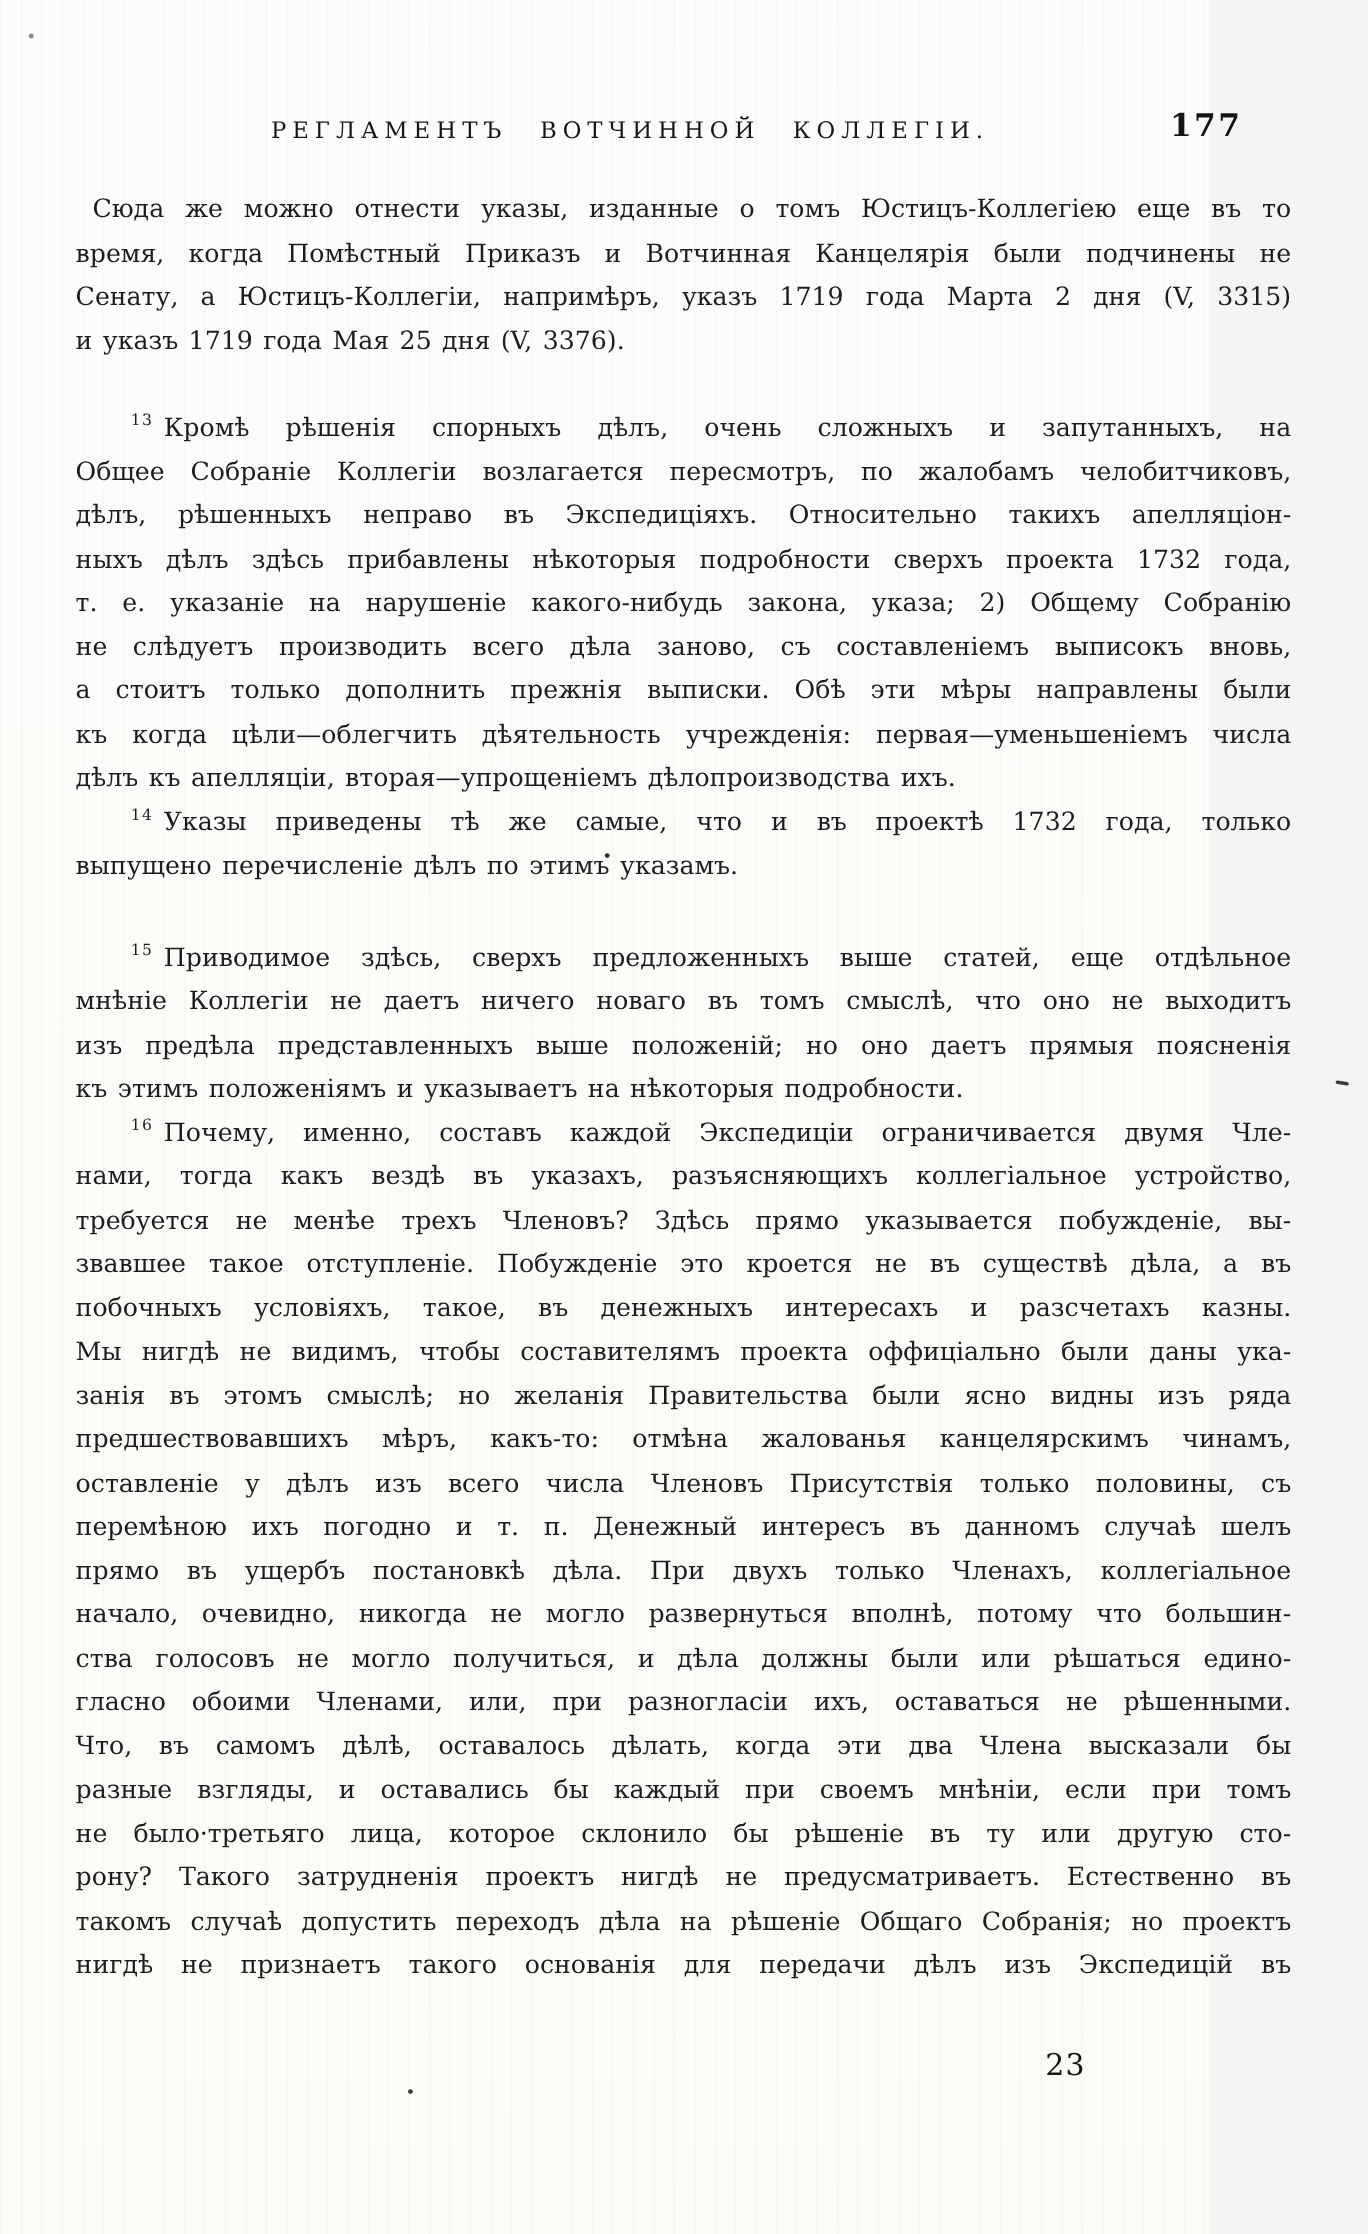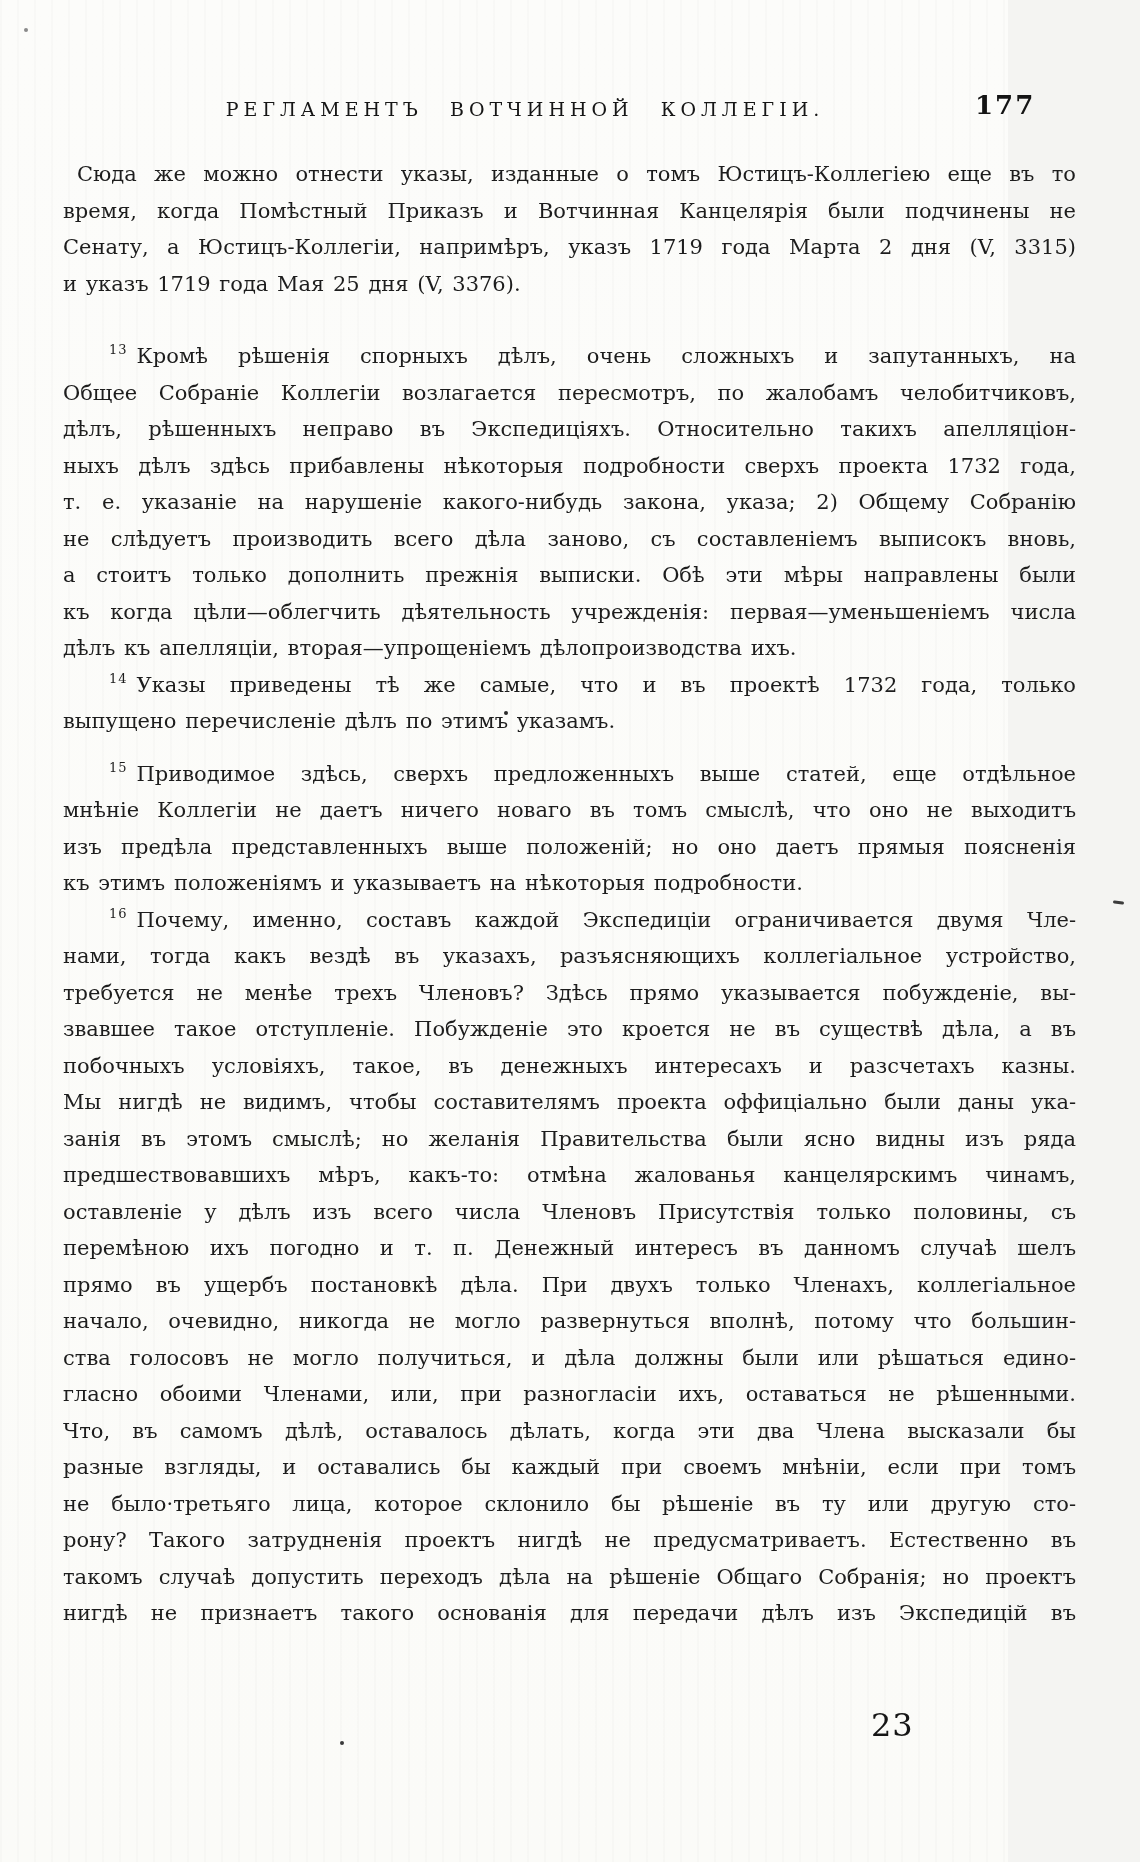--- a/index.html
+++ b/index.html
@@ -27,39 +27,39 @@
     position:absolute;left:975px;top:90px;
     font-size:26px;letter-spacing:2px;color:#141414;font-weight:bold;
   }
   .body-text{
     position:absolute;left:63px;top:156px;width:1013px;
     font-size:21px;line-height:36.5px;color:#1d1d1d;
   }
   .paragraph{margin:0;}
   .p-note-13{margin-top:36px;}
   .p-note-14{}
-  .p-note-15{margin-top:16px;}
+  .p-note-15{margin-top:40px;}
   .p-note-16{}
   .line{
     text-align:justify;
     text-align-last:justify;
     word-spacing:2px;
     white-space:normal;
   }
   .line.no-j{text-align-last:left;}
   .line.first-intro{padding-left:14px;}
   .line.first-note{padding-left:46px;}
   .fn-sup{
     font-size:13px;line-height:0;
     position:relative;top:-9px;
     margin-right:9px;letter-spacing:1px;
   }
   .signature-number{
     position:absolute;left:871px;top:1706px;
-    font-size:32px;letter-spacing:1px;color:#151515;
+    font-size:25px;letter-spacing:1px;color:#151515;
   }
   .separator-dot{
     position:absolute;left:504px;top:711px;
     width:4px;height:4px;border-radius:50%;background:#2a2a2a;
   }
   .speck-top{
     position:absolute;left:24px;top:28px;
     width:4px;height:4px;border-radius:50%;background:#8a8a8a;
   }
   .speck-bottom{

